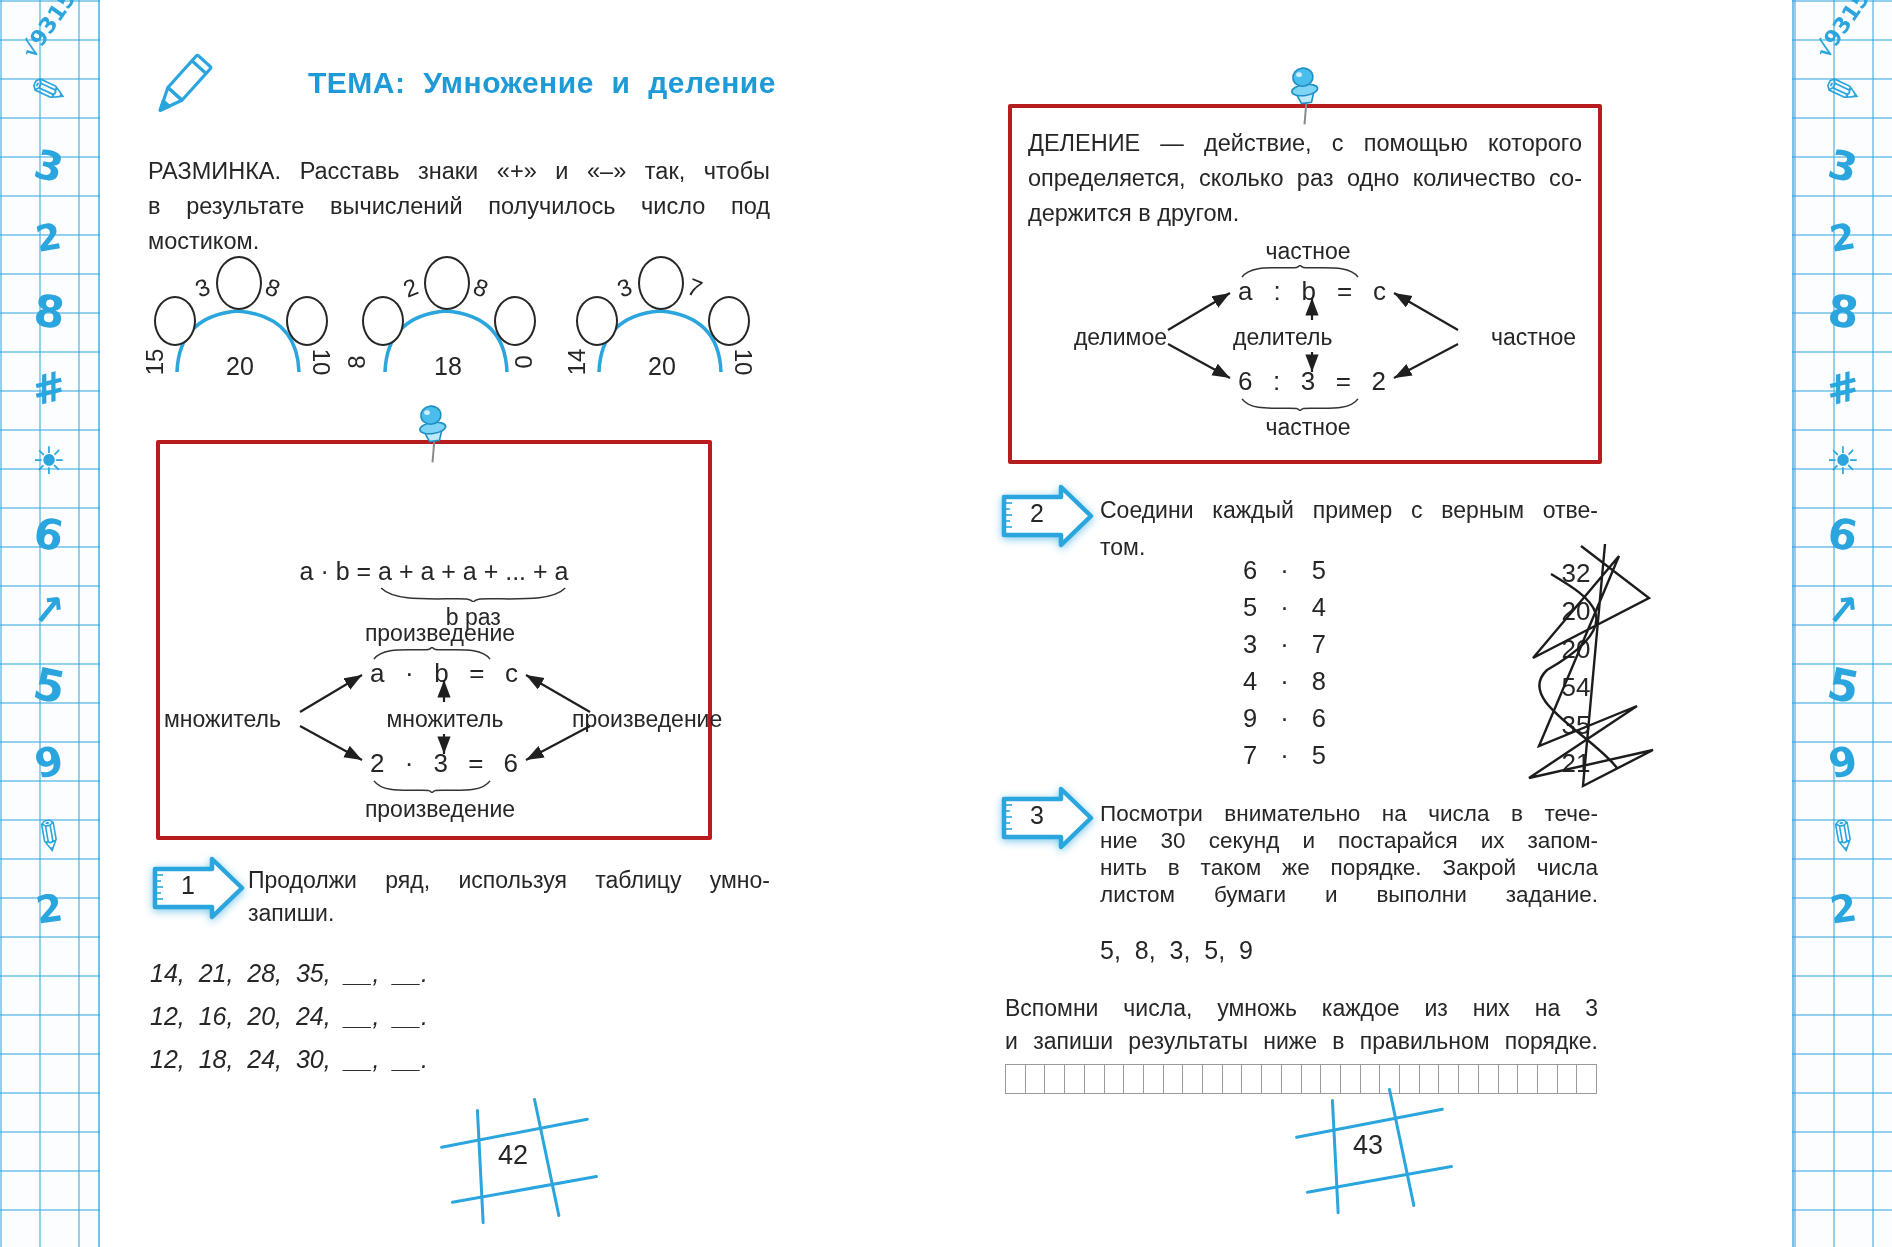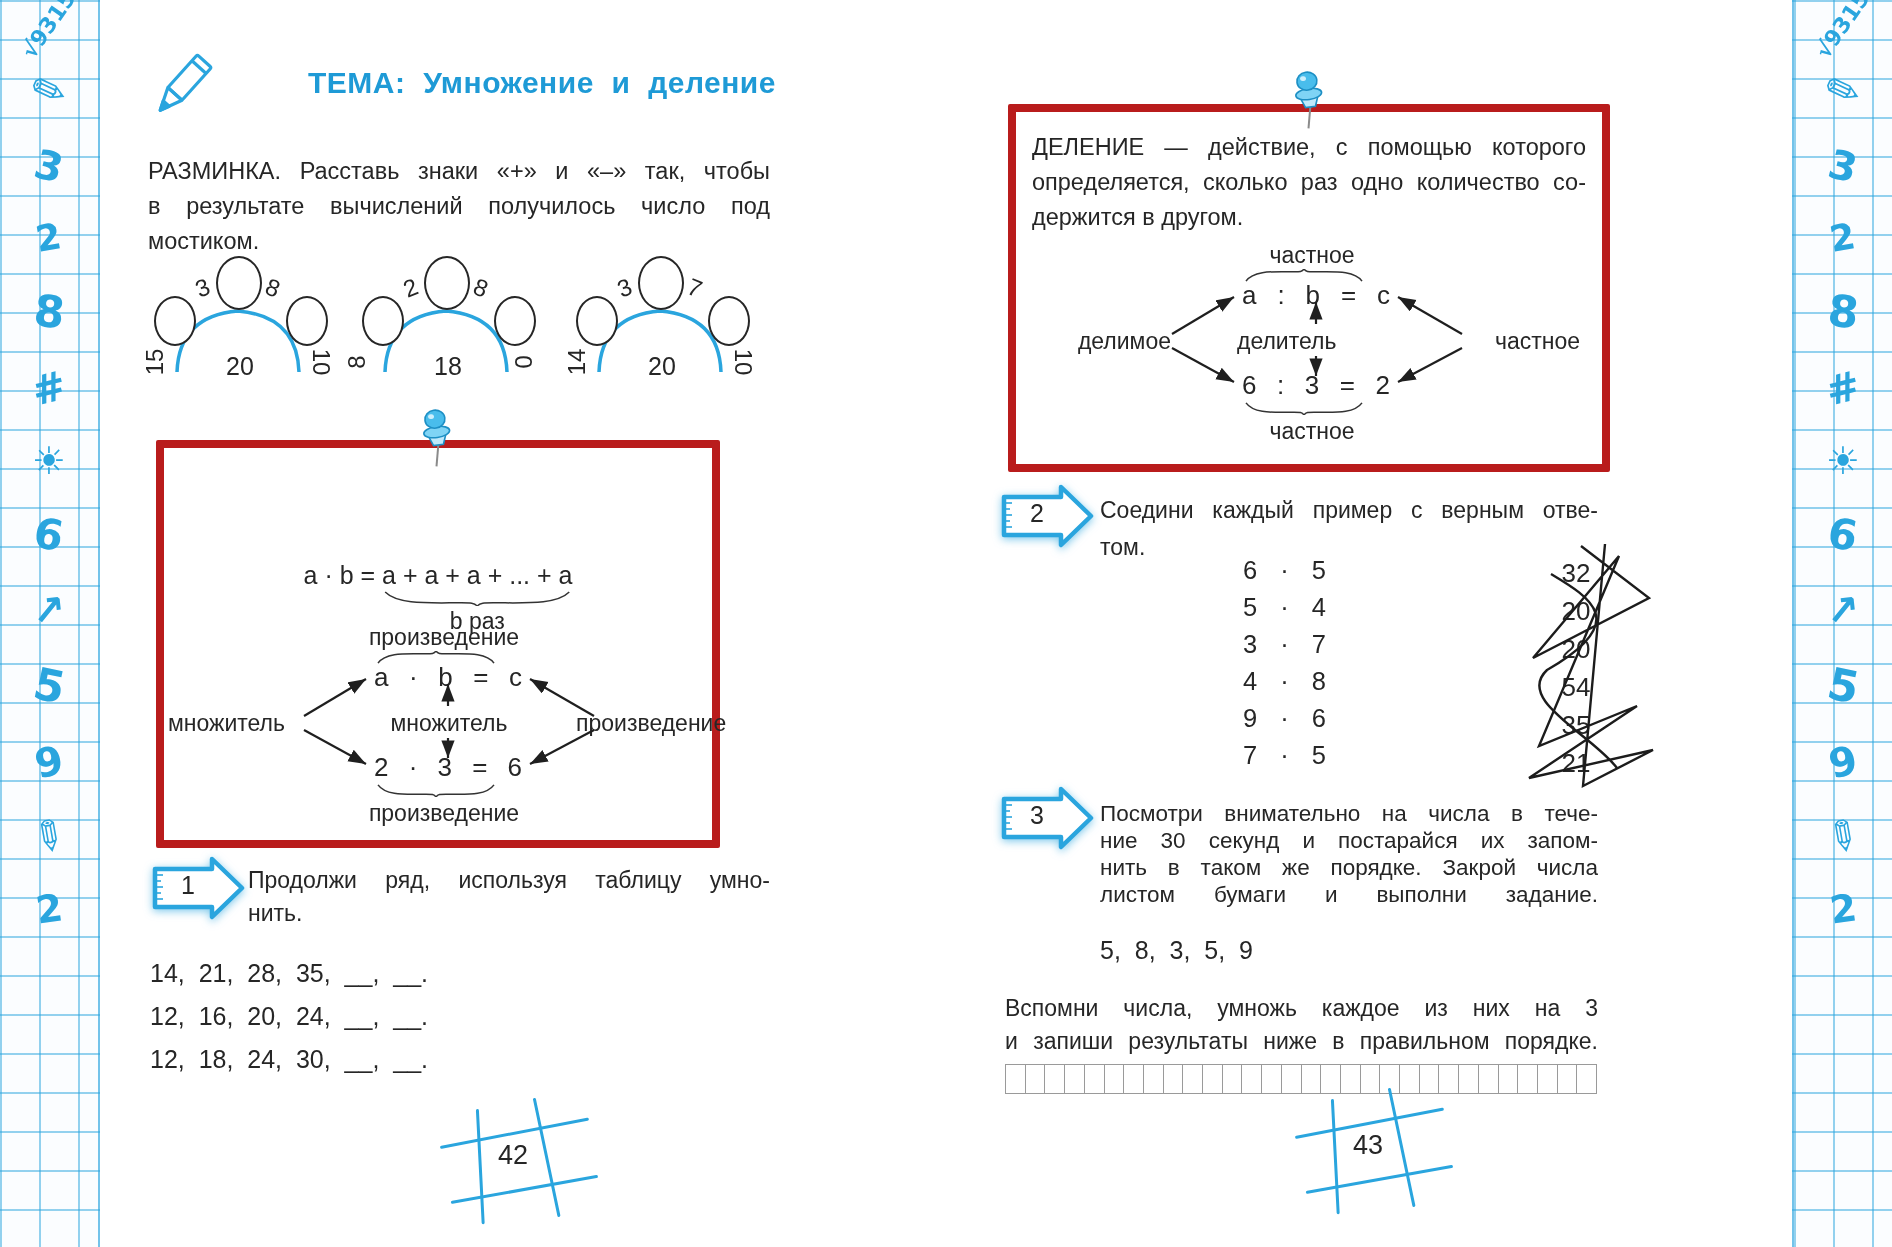--- a/index.html
+++ b/index.html
@@ -54,41 +54,41 @@
   .circle{position:absolute;width:38px;height:46px;border:2.5px solid #262626;border-radius:50%;background:#fff;}
   .circle.top{width:42px;height:50px;}
   .bnum{position:absolute;font-size:24px;}
   .rotL{transform:rotate(-90deg);}
   .rotR{transform:rotate(90deg);}
   .tiltL{transform:rotate(-22deg);}
   .tiltR{transform:rotate(22deg);}
   .under{position:absolute;font-size:25px;text-align:center;}
 
   
-  .infobox{position:absolute;border:8px solid #b91c1c;border-radius:2px;background:#fff;}
+  .infobox{position:absolute;border:4px solid #b91c1c;border-radius:2px;background:#fff;}
   .pin{position:absolute;width:42px;height:62px;}
 
   
   .formula{position:absolute;left:0;width:100%;text-align:center;font-size:25px;}
   .f2{position:relative;display:inline-block;}
   .f2 .brace{position:absolute;left:0;right:0;top:30px;width:100%;height:15px;}
   .f2 .bracelabel{position:absolute;left:0;right:0;top:47px;text-align:center;font-size:23px;}
   .diagram{position:absolute;height:210px;}
   .dlabel{position:absolute;font-size:23px;}
   .eqrow{position:absolute;display:flex;justify-content:space-between;width:148px;font-size:26px;}
   .bracesvg{position:absolute;width:120px;height:13px;}
   .arrows{position:absolute;inset:0;width:100%;height:100%;}
 
   
   .badge{position:absolute;width:96px;height:64px;}
   .badge svg{position:absolute;inset:0;filter:drop-shadow(0 2px 4px rgba(42,165,222,.6));}
   .badge .num{position:absolute;left:18px;top:15px;width:40px;text-align:center;font-size:25px;}
 
   .taskpara{font-size:23px;}
-  .seqrow{font-size:25px;line-height:43px;white-space:pre;}
+  .seqrow{font-size:25px;line-height:43px;white-space:pre;font-style:italic;}
   .exrow{font-size:25.5px;line-height:37px;word-spacing:16px;white-space:pre;}
   .ansnum{font-size:26px;line-height:38px;width:46px;text-align:center;}
 
   
   .cellstrip{display:flex;height:30px;}
   .cell{flex:1;border:1px solid #9a9a9a;border-left:none;background:#fff;}
   .cell:first-child{border-left:1px solid #9a9a9a;}
 
   
   .pagenum{position:absolute;width:160px;height:128px;}
@@ -270,21 +270,21 @@
           <line x1="5" y1="25" x2="11" y2="25"></line>
         <line x1="5" y1="31" x2="13" y2="31"></line>
           <line x1="5" y1="37" x2="11" y2="37"></line>
         <line x1="5" y1="43" x2="13" y2="43"></line>
       </g>
     </svg>
     <span class="num">1</span>
   </div>
   <div class="abs taskpara" style="left:100px;top:864px;width:522px;line-height:33px;">
     <div class="jline">Продолжи ряд, используя таблицу умно-</div>
-    <div class="jlast">нить.</div>
+    <div class="jlast">запиши.</div>
   </div>
   <div class="abs" style="left:2px;top:952px;">
     <div class="seqrow">14,  21,  28,  35,  __,  __.</div>
     <div class="seqrow">12,  16,  20,  24,  __,  __.</div>
     <div class="seqrow">12,  18,  24,  30,  __,  __.</div>
   </div>
 
   <div class="pagenum" style="left:290px;top:1098px;">
     <svg viewBox="0 0 160 128">
       <g stroke="#2aa5de" stroke-width="3" stroke-linecap="round" transform="rotate(-7 80 64)">

